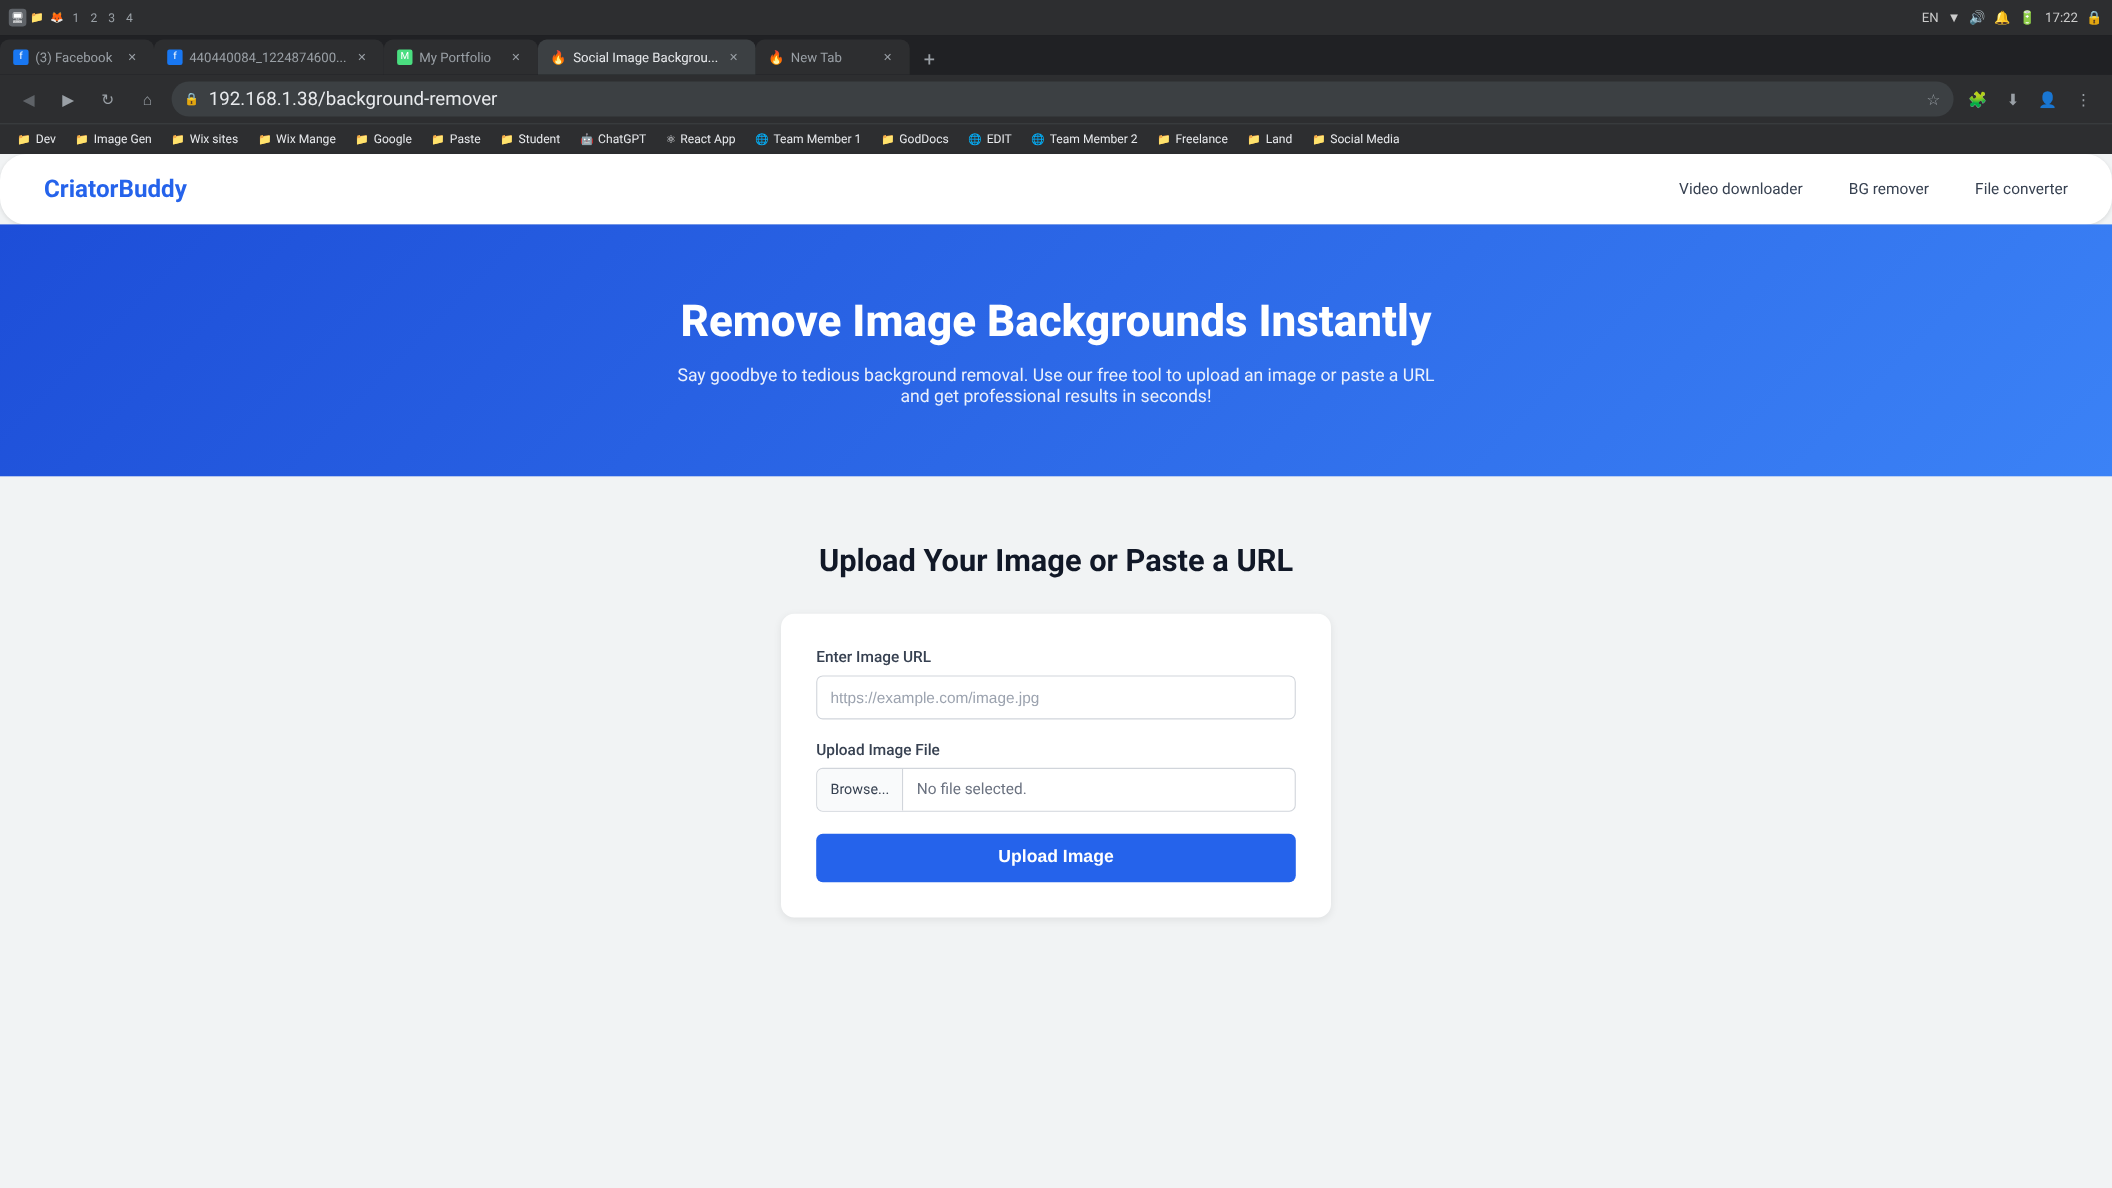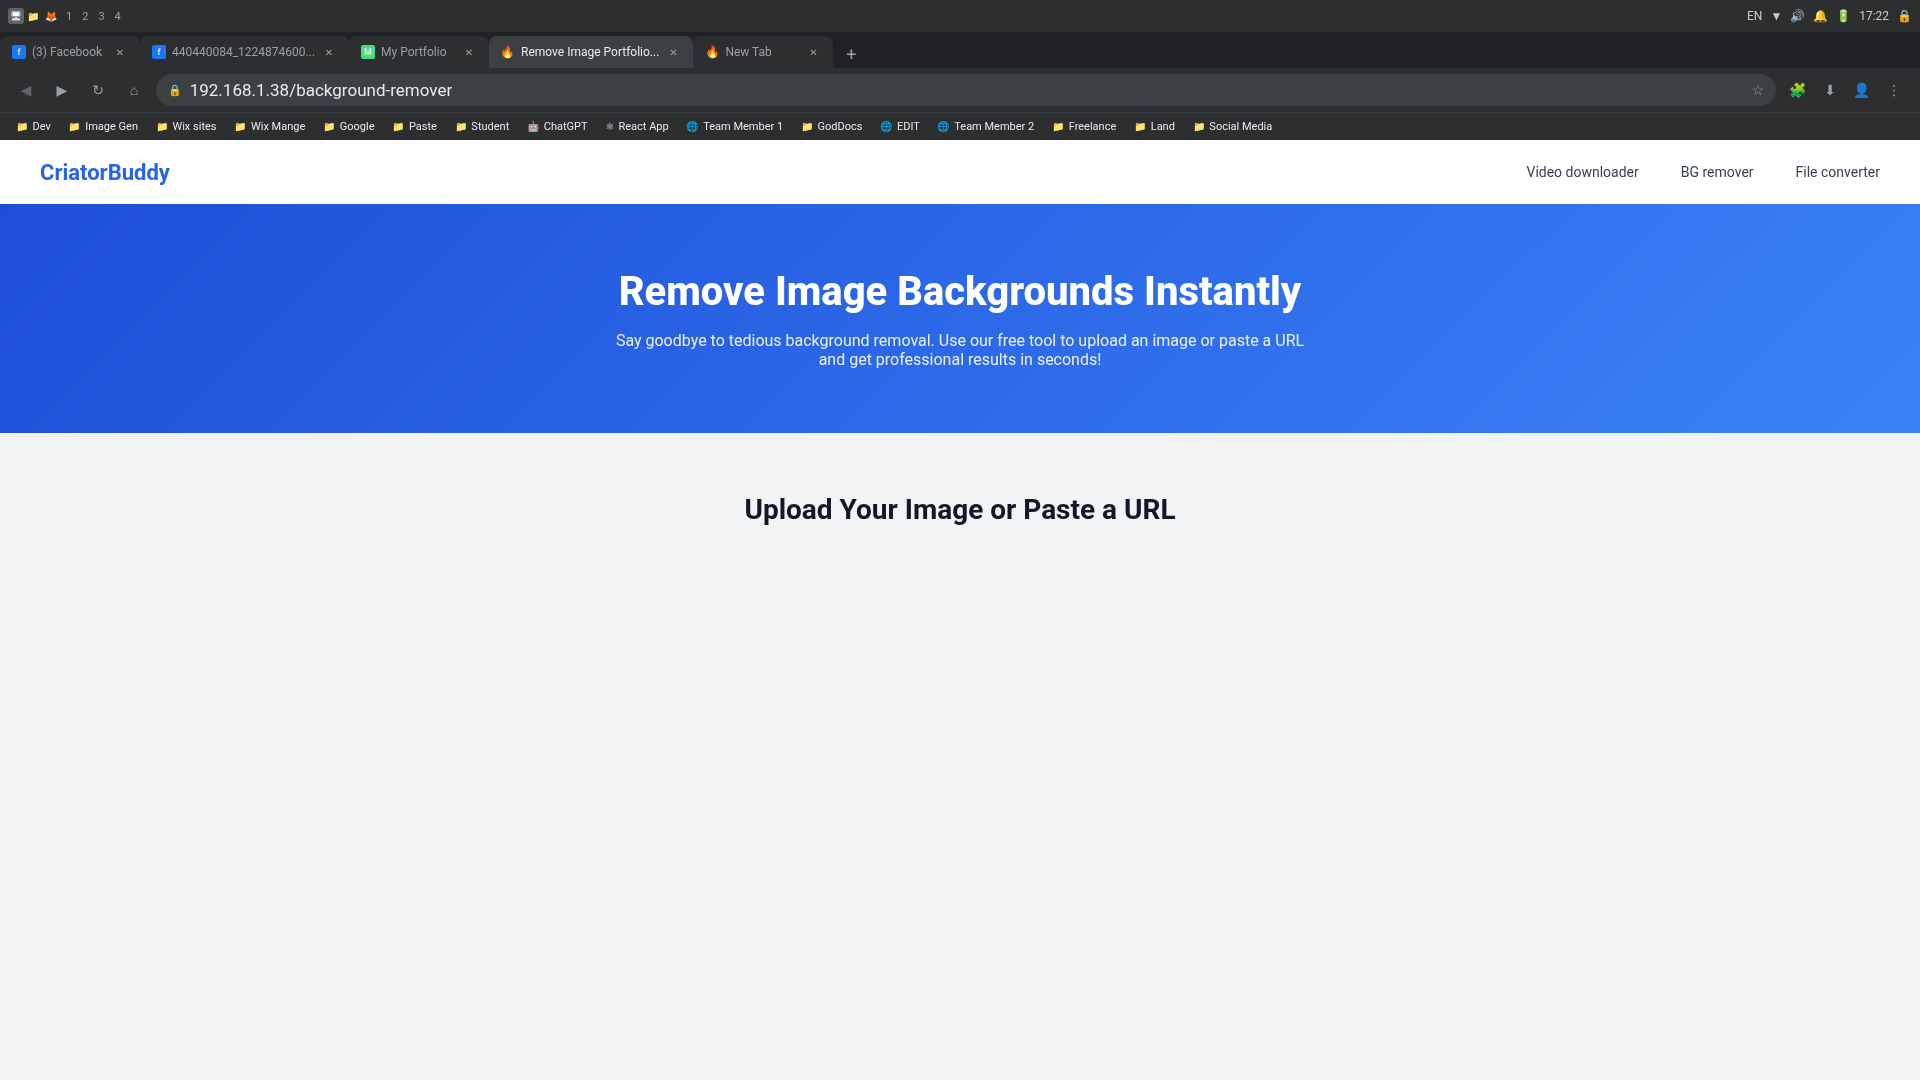--- a/index.html
+++ b/index.html
@@ -36,21 +36,21 @@
 
     
     .bookmarks-bar { height: 28px; background: #2d2e30; display: flex; align-items: center; padding: 0 8px; gap: 2px; overflow: hidden; border-top: 1px solid #3c4043; }
     .bookmark-item { height: 22px; display: flex; align-items: center; padding: 0 8px; gap: 4px; color: #e8eaed; font-size: 11px; border-radius: 4px; cursor: pointer; white-space: nowrap; }
     .bookmark-icon { font-size: 10px; }
 
     
     .website { flex: 1; background: #f1f3f4; display: flex; flex-direction: column; }
 
     
-    .site-nav { height: 64px; background: white; display: flex; align-items: center; padding: 0 40px; box-shadow: 0 1px 4px rgba(0,0,0,0.1); }
+    .site-nav { height: 64px; background: white; display: flex; align-items: center; padding: 0 40px; box-shadow: 0 1px 4px rgba(0,0,0,0.1); border-radius: 24px; }
     .site-logo { color: #2563eb; font-size: 22px; font-weight: 700; flex: 1; }
     .site-nav-links { display: flex; gap: 42px; }
     .nav-link { color: #374151; font-size: 14px; text-decoration: none; cursor: pointer; }
 
     
     .hero { background: linear-gradient(135deg, #1d4ed8, #3b82f6); padding: 64px 40px; text-align: center; color: white; }
     .hero-title { font-size: 40px; font-weight: 800; margin-bottom: 16px; }
     .hero-subtitle { font-size: 16px; opacity: 0.9; max-width: 700px; margin: 0 auto; }
 
     
@@ -108,21 +108,21 @@
       <span class="tab-title">440440084_1224874600...</span>
       <span class="tab-close">✕</span>
     </div>
     <div class="tab">
       <div class="tab-favicon" style="background:#4ade80; color:white; font-size:9px; display:flex;align-items:center;justify-content:center;">M</div>
       <span class="tab-title">My Portfolio</span>
       <span class="tab-close">✕</span>
     </div>
     <div class="tab active">
       <div class="tab-favicon" style="background:transparent; font-size:12px; display:flex;align-items:center;justify-content:center;">🔥</div>
-      <span class="tab-title">Remove Image Portfolio...</span>
+      <span class="tab-title">Social Image Backgrou...</span>
       <span class="tab-close">✕</span>
     </div>
     <div class="tab">
       <div class="tab-favicon" style="background:transparent; font-size:12px; display:flex;align-items:center;justify-content:center;">🔥</div>
       <span class="tab-title">New Tab</span>
       <span class="tab-close">✕</span>
     </div>
     <div class="new-tab-btn">+</div>
   </div>
 
@@ -223,17 +223,32 @@
     </nav>
 
     <div class="hero">
       <h1 class="hero-title">Remove Image Backgrounds Instantly</h1>
       <p class="hero-subtitle">Say goodbye to tedious background removal. Use our free tool to upload an image or paste a URL and get professional results in seconds!</p>
     </div>
 
     <div class="main-content">
       <h2 class="section-title">Upload Your Image or Paste a URL</h2>
 
+      <div class="upload-card">
+        <p class="field-label">Enter Image URL</p>
+        <input class="url-input" type="text" placeholder="https://example.com/image.jpg" style="">
+
+        <p class="field-label">Upload Image File</p>
+        <div class="file-upload-area">
+          <label class="browse-btn">
+            <span>Browse...</span>
+
+          </label>
+          <span class="file-name">No file selected.</span>
+        </div>
+
+        <button class="upload-btn">Upload Image</button>
+      </div>
     </div>
 
 
   </div>
 </div>
 
 </body></html>

